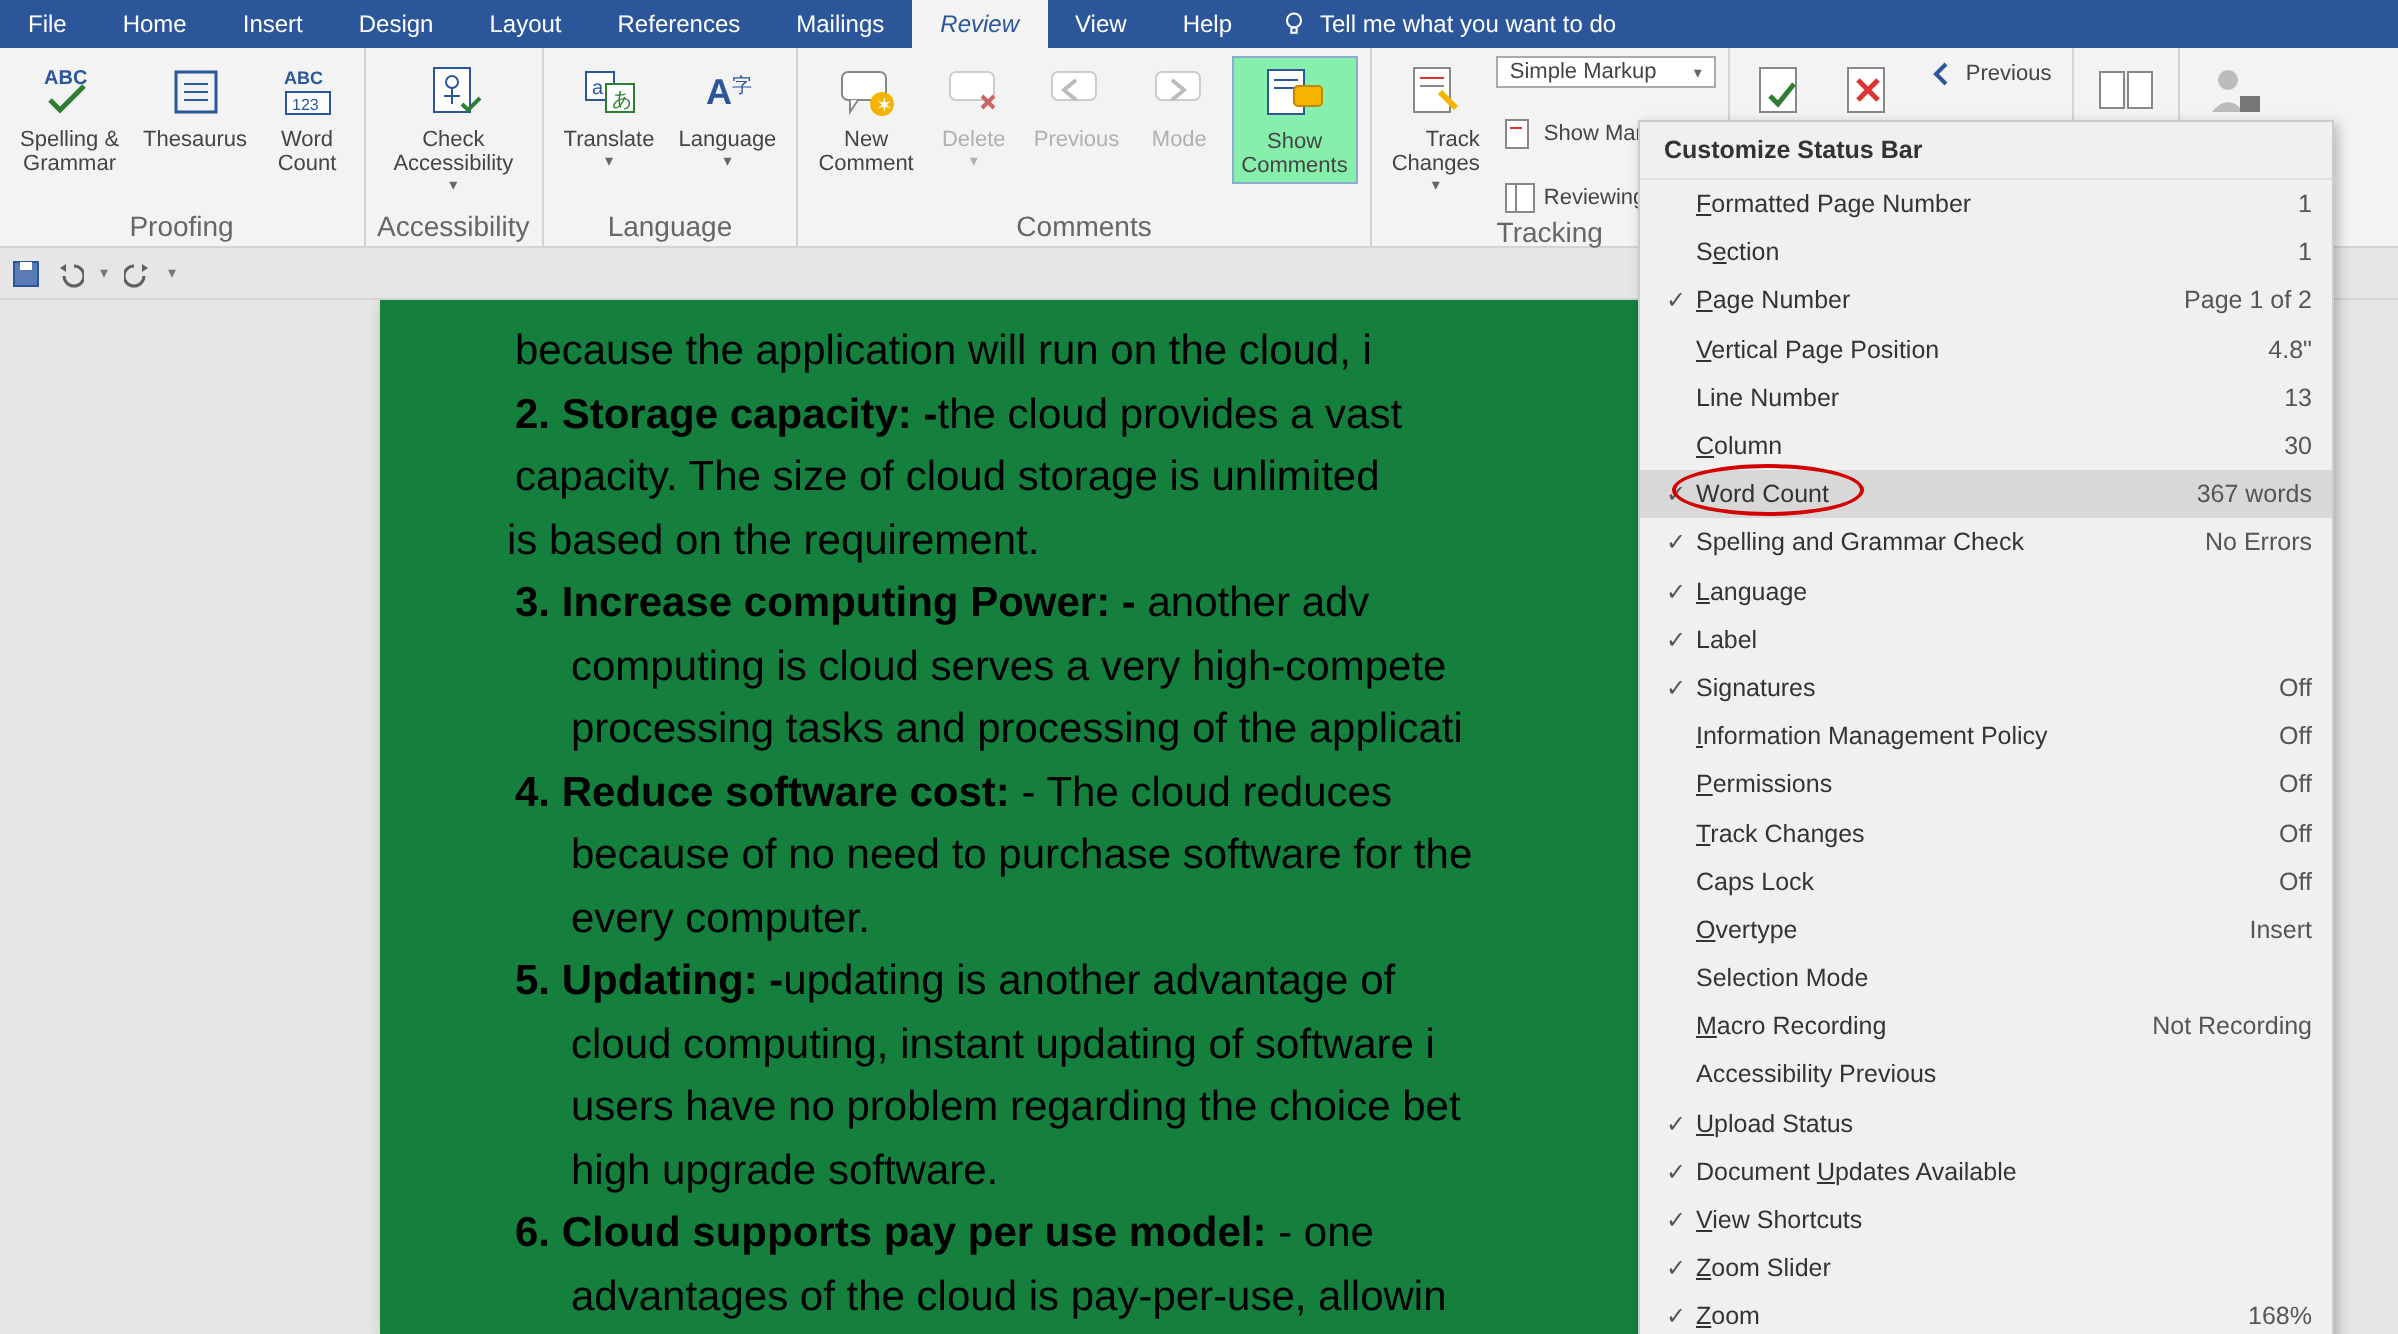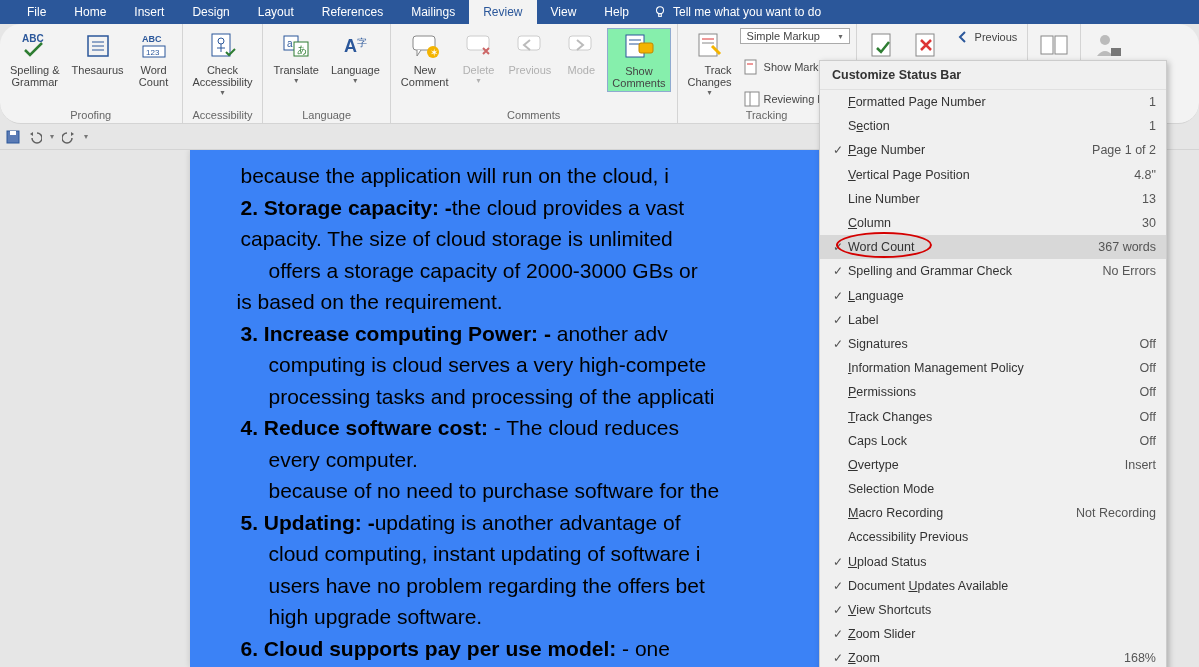--- a/index.html
+++ b/index.html
@@ -1,44 +1,44 @@
 <!DOCTYPE html>
 <html><head>
 <meta charset="utf-8">
 <style>
   * { margin: 0; padding: 0; box-sizing: border-box; font-family: "Segoe UI", Arial, sans-serif; }
   body { background: #e6e6e6; width: 1199px; height: 667px; overflow: hidden; position: relative; }
 
   
-  .menubar { background: #2b579a; height: 24px; display: flex; align-items: center; color: #fff; font-size: 12px; padding-left: 13px; }
+  .menubar { background: #2b579a; height: 24px; display: flex; align-items: center; color: #fff; font-size: 12px; }
   .menubar .tab { padding: 0 14px; height: 24px; display: flex; align-items: center; cursor: pointer; }
-  .menubar .tab.active { background: #f3f3f3; color: #2b579a; }
+  .menubar .tab.active { background: #f3f3f3; color: #2b579a; font-style: italic; }
   .menubar .tell { display: flex; align-items: center; gap: 6px; padding: 0 10px; }
   .menubar .bulb { width: 14px; height: 14px; }
 
   
-  .ribbon { background: #f3f3f3; border-bottom: 1px solid #d4d4d4; height: 100px; display: flex; position: relative; border-radius: 21px; }
+  .ribbon { background: #f3f3f3; border-bottom: 1px solid #d4d4d4; height: 100px; display: flex; position: relative; }
   .group { display: flex; flex-direction: column; align-items: center; border-right: 1px solid #d4d4d4; padding: 4px 6px 0 6px; }
   .group-row { display: flex; align-items: flex-start; gap: 4px; }
-  .group-label { font-size: 11px; color: #666; margin-top: auto; padding-bottom: 2px; }
+  .group-label { font-size: 14px; color: #666; margin-top: auto; padding-bottom: 2px; }
   .btn { display: flex; flex-direction: column; align-items: center; justify-content: flex-start; font-size: 11px; color: #444; padding: 2px 4px; min-width: 44px; }
   .btn .ico { width: 32px; height: 32px; display: flex; align-items: center; justify-content: center; margin-bottom: 2px; }
   .btn.small { min-width: auto; flex-direction: row; gap: 4px; padding: 1px 4px; }
   .btn.small .ico { width: 16px; height: 16px; margin: 0; }
   .btn.active { background: #86efac; border: 1px solid #8faad0; }
   .btn.disabled { color: #b0b0b0; }
   .stack { display: flex; flex-direction: column; gap: 14px; }
 
   
   .qat { background: #e6e6e6; height: 26px; display: flex; align-items: center; gap: 8px; padding: 0 6px; border-bottom: 1px solid #d4d4d4; }
   .qat .ico { width: 14px; height: 14px; color: #606060; }
 
   
   .docarea { position: absolute; top: 150px; left: 0; right: 0; bottom: 0; background: #e6e6e6; display: flex; justify-content: center; overflow: hidden; }
-  .page { background: #3b82f6; width: 820px; padding: 10px 40px 10px 23px; font-family: "Times New Roman", serif; font-size: 21px; color: #000; line-height: 1.5; box-shadow: 0 0 6px rgba(0,0,0,0.15); }
+  .page { background: #15803d; width: 820px; padding: 10px 40px 10px 40px; font-family: "Times New Roman", serif; font-size: 21px; color: #000; line-height: 1.5; box-shadow: 0 0 6px rgba(0,0,0,0.15); }
   .page p { margin-left: 28px; }
   .page .num { font-weight: bold; }
   .page .hd { font-weight: bold; }
 
   
   .ctxmenu { position: absolute; top: 60px; left: 819px; width: 348px; background: #f0f0f0; border: 1px solid #cccccc; box-shadow: 2px 2px 6px rgba(0,0,0,0.25); font-size: 12.5px; color: #333; z-index: 50; }
   .ctxmenu .title { font-weight: 600; padding: 7px 12px; border-bottom: 1px solid #e0e0e0; }
   .ctxmenu .item { display: flex; align-items: center; height: 24.2px; padding: 0 10px 0 8px; }
   .ctxmenu .item .chk { width: 20px; text-align: center; color: #555; font-size: 12px; }
   .ctxmenu .item .lbl { flex: 1; }
@@ -343,34 +343,33 @@
     </span>
   <span style="font-size:8px;color:#777">▾</span>
 </div>
 
 <div class="docarea">
   <div class="page">
     <p>because the application will run on the cloud, i</p>
 
     <p style="text-indent:-28px;margin-left:56px"><span class="num">2.</span> <span class="hd">Storage capacity: -</span><span>the cloud provides a vast</span></p>
     <p style="">capacity. The size of cloud storage is unlimited</p>
-    <p style="margin-left:56px">offers a storage capacity of 2000-3000 GBs or</p>
     <p style="margin-left:24px">is based on the requirement.</p>
 
     <p style="text-indent:-28px;margin-left:56px"><span class="num">3.</span> <span class="hd">Increase computing Power: -</span><span> another adv</span></p>
     <p style="margin-left:56px">computing is cloud serves a very high-compete</p>
     <p style="margin-left:56px">processing tasks and processing of the applicati</p>
 
     <p style="text-indent:-28px;margin-left:56px"><span class="num">4.</span> <span class="hd">Reduce software cost:</span><span> - The cloud reduces</span></p>
+    <p style="margin-left:56px">because of no need to purchase software for the</p>
     <p style="margin-left:56px">every computer.</p>
-    <p style="margin-left:56px">because of no need to purchase software for the</p>
 
     <p style="text-indent:-28px;margin-left:56px"><span class="num">5.</span> <span class="hd">Updating: -</span><span>updating is another advantage of</span></p>
     <p style="margin-left:56px">cloud computing, instant updating of software i</p>
-    <p style="margin-left:56px">users have no problem regarding the offers bet</p>
+    <p style="margin-left:56px">users have no problem regarding the choice bet</p>
     <p style="margin-left:56px">high upgrade software.</p>
 
     <p style="text-indent:-28px;margin-left:56px"><span class="num">6.</span> <span class="hd">Cloud supports pay per use model:</span><span> - one</span></p>
     <p style="margin-left:56px">advantages of the cloud is pay-per-use, allowin</p>
   </div>
 </div>
 
 <div class="ctxmenu">
   <div class="title">Customize Status Bar</div>
   <div id="ctx-items">

